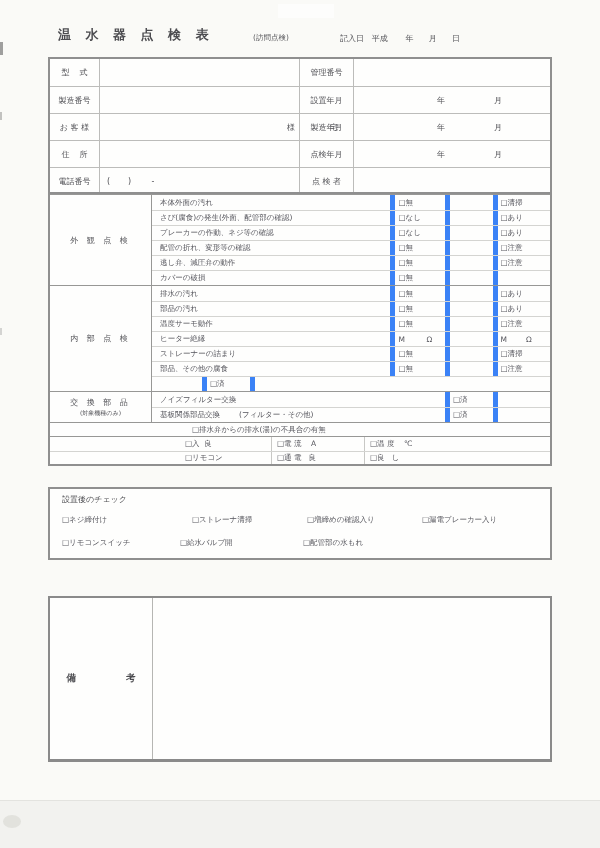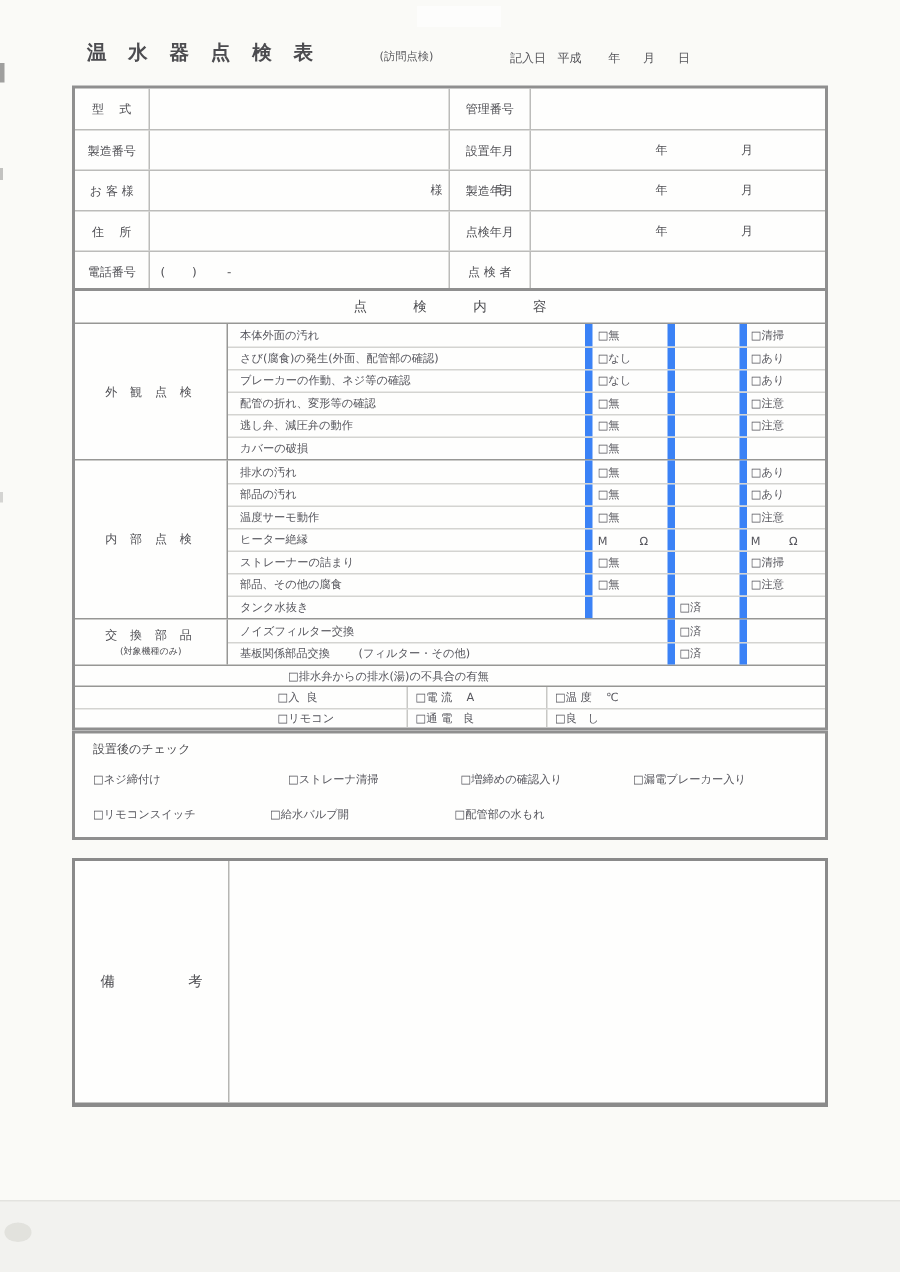--- a/index.html
+++ b/index.html
@@ -56,21 +56,21 @@
   .gc.c2{width:92px;}
   .gc.c3{width:93px;}
   .gc.c4{width:87px;border-right:none;}
 
   
   .acheck{position:absolute;left:48px;top:487px;width:504px;height:73px;box-sizing:border-box;border:2px solid #8f8f8f;background:#fefefd;}
   .acheck-title{position:absolute;left:12px;top:5px;font-size:8px;color:#4c4c50;white-space:pre;}
   .ac-item{position:absolute;font-size:7.5px;color:#55555c;white-space:pre;}
 
   
-  .remarks{position:absolute;left:48px;top:572px;width:504px;height:166px;box-sizing:border-box;border:2px solid #8a8a8a;border-bottom-width:3px;background:#fefefd;}
+  .remarks{position:absolute;left:48px;top:596px;width:504px;height:166px;box-sizing:border-box;border:2px solid #8a8a8a;border-bottom-width:3px;background:#fefefd;font-weight:bold;}
   .rdiv{position:absolute;left:102px;top:0;bottom:0;width:1px;background:#b6b6b3;}
   .rlabel{position:absolute;left:0;top:0;width:102px;height:100%;display:flex;align-items:center;justify-content:center;font-size:9.5px;letter-spacing:10px;padding-left:10px;box-sizing:border-box;color:#4c4c50;white-space:pre;}
 </style>
 </head>
 <body>
 
 <div class="paper"></div>
 <div class="below-paper"></div>
 
 <div class="blurwrap">
@@ -124,21 +124,20 @@
     </div>
     <div class="irow">
       <div class="ic lab">電話番号</div>
       <div class="ic v1">(       )        -</div>
       <div class="ic lab2">点 検 者</div>
       <div class="ic v2"></div>
     </div>
   </div>
 
   <div class="insp">
-    <div class="insp-header">点 検 内 容</div>
 
     <div class="group">
       <div class="glabel">外 観 点 検</div>
       <div class="gitems">
         <div class="itrow">
           <div class="ci item">本体外面の汚れ</div>
           <div class="ci k1">□無</div>
           <div class="ci mid"></div>
           <div class="ci k3">□清掃</div>
         </div>
@@ -208,21 +207,20 @@
           <div class="ci mid"></div>
           <div class="ci k3">□清掃</div>
         </div>
         <div class="itrow">
           <div class="ci item">部品、その他の腐食</div>
           <div class="ci k1">□無</div>
           <div class="ci mid"></div>
           <div class="ci k3">□注意</div>
         </div>
         <div class="itrow">
-          <div class="ci item">タンク水抜き</div>
           <div class="ci k1"></div>
           <div class="ci mid">□済</div>
           <div class="ci k3"></div>
         </div>
       </div>
     </div>
 
     <div class="group">
       <div class="glabel">
         <span>交 換 部 品</span>

